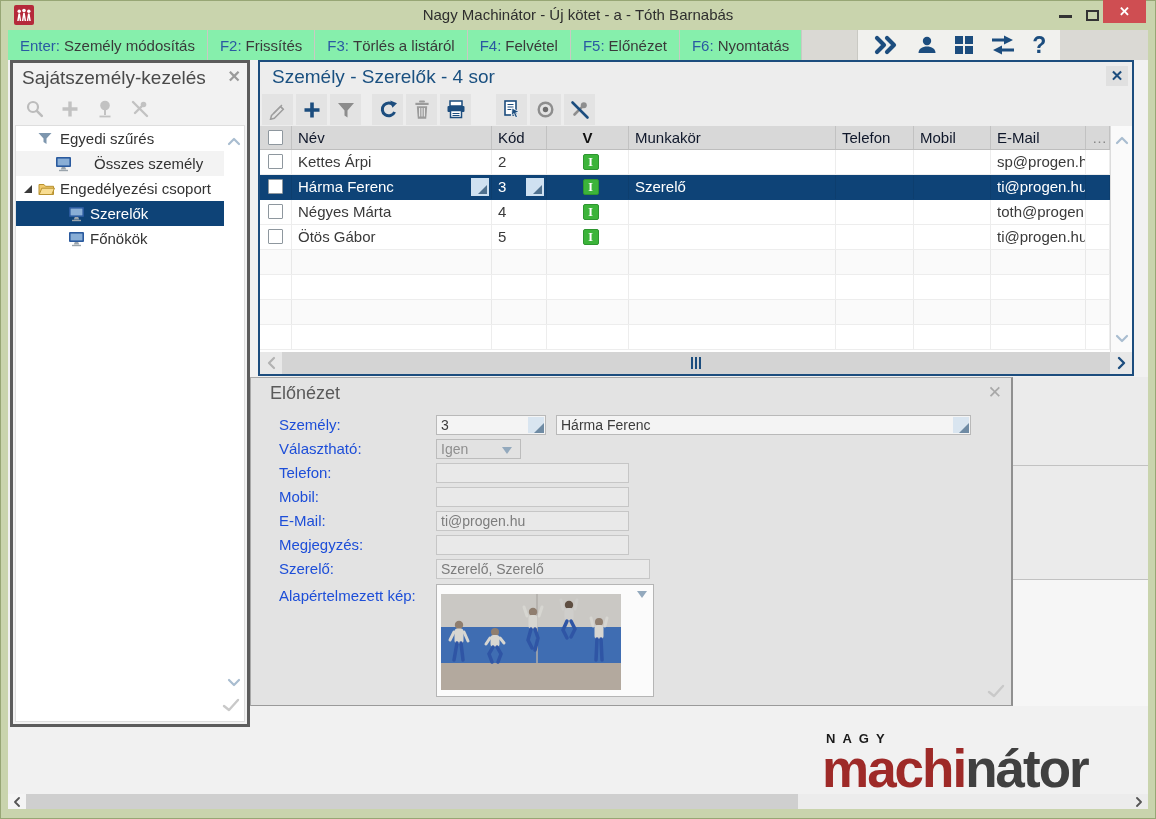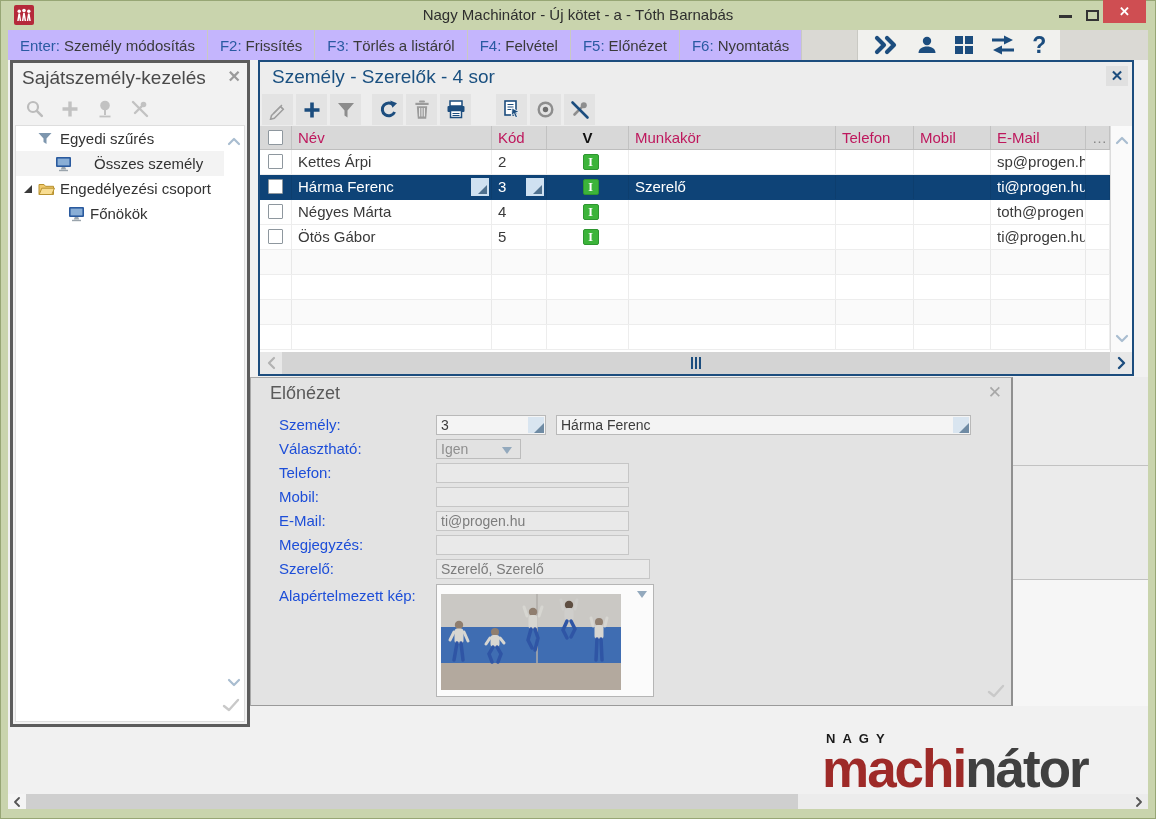--- a/index.html
+++ b/index.html
@@ -18,21 +18,21 @@
   .btn-max { position:absolute; right:57px; top:10px; width:13px; height:11px;
              border:2px solid #333; background:transparent; }
   .btn-close { position:absolute; right:10px; top:0; width:43px; height:23px;
                background:#cf4e52; color:#fff; font-weight:bold; font-size:13px;
                display:flex; align-items:center; justify-content:center; }
 
   
   .fnbar { position:absolute; left:8px; top:30px; width:1140px; height:30px;
            background:#f1f1ee; display:flex; }
   .fn-btn { height:100%; padding:0 12px; display:flex; align-items:center;
-            border-right:1px solid #c9c9c3; background:#c4b5fd; white-space:nowrap;
+            border-right:1px solid #c9c9c3; background:#86efac; white-space:nowrap;
             font-size:15px; }
   .fn-btn .key { color:#2a5aa2; margin-right:4px; }
   .fn-btn .lbl { color:#3a3a3a; }
   .fn-gap { width:56px; height:100%; background:#dad9d4; border-right:1px solid #c9c9c3; }
   .fn-icons { height:100%; display:flex; align-items:center; gap:16px; padding:0 14px;
               background:#f1f1ee; }
   .fn-icons .tb-icon { display:flex; align-items:center; justify-content:center; cursor:default; }
   .fn-rest { flex:1; height:100%; background:#dad9d4; }
   .q { font-size:23px; font-weight:bold; color:#1c4d7e; line-height:1; }
 
@@ -67,21 +67,21 @@
   .main-close { position:absolute; right:4px; top:4px; width:22px; height:20px;
                 background:#e0e0e0; color:#1c4d7e; font-weight:bold; font-size:15px;
                 display:flex; align-items:center; justify-content:center; }
   .main-tools { position:absolute; left:2px; top:31px; height:33px; display:flex; align-items:center; }
   .tool-tile { width:31px; height:31px; background:#e3e3e3; margin-right:3px;
                display:flex; align-items:center; justify-content:center; }
   .tool-tile.gap8 { margin-left:8px; } .tool-tile.gap22 { margin-left:22px; }
 
   .table { position:absolute; left:0; top:64px; width:850px; height:226px; background:#fff; }
   .thead { display:flex; height:24px; background:#d8d8d8; border-bottom:1px solid #bdbdbd; }
-  .th { font-size:15px; color:#be185d; line-height:23px; padding-left:6px;
+  .th { font-size:15px; color:#0f172a; line-height:23px; padding-left:6px;
         border-right:1px solid #c2c2c2; overflow:hidden; white-space:nowrap; flex:none; }
   .th.center { text-align:center; padding-left:0; font-weight:bold; color:#111; }
   .th.dots { color:#888; }
   .tr { display:flex; height:25px; border-bottom:1px solid #ededed; background:#fff; }
   .tr.alt { background:#fafafa; }
   .tr.sel { background:#0e4377; border-bottom-color:#0e4377; color:#fff; }
   .td { font-size:15px; color:#3a3a3a; line-height:24px; padding-left:6px;
         border-right:1px solid rgba(0,0,0,0.07); overflow:hidden; white-space:nowrap;
         flex:none; position:relative; }
   .tr.sel .td { color:#fff; }
@@ -313,20 +313,32 @@
               <span class="exp-slot">
                 <span class="expander"></span>
               </span>
               <span class="tree-ic">
                 <svg width="17" height="14" viewBox="0 0 17 14">
                   <path d="M1 2.5 h5 l1.5 1.8 H15.5 V12.5 H1 z" fill="#f0c96c" stroke="#b8922f" stroke-width="1"></path>
                   <path d="M1.2 12.5 L3.8 6.2 H16.5 L13.8 12.5 z" fill="#f8dd92" stroke="#b8922f" stroke-width="1"></path>
                 </svg>
               </span>
               <span>Engedélyezési csoport</span>
+            </div>
+            <div class="tree-row selected" style="padding-left: 38px;">
+              <span class="exp-slot"></span>
+              <span class="tree-ic">
+                <svg width="17" height="16" viewBox="0 0 17 16">
+                  <rect x="1" y="1" width="15" height="10" rx="1" fill="#2a5a9e"></rect>
+                  <rect x="2.6" y="2.6" width="11.8" height="6.8" fill="#89aed6"></rect>
+                  <path d="M6.8 11 h3.4 l1 2.6 h-5.4 z" fill="#9aa4ac"></path>
+                  <rect x="4" y="13.8" width="9" height="1.4" fill="#9aa4ac"></rect>
+                </svg>
+              </span>
+              <span>Szerelők</span>
             </div>
             <div class="tree-row" style="padding-left: 38px;">
               <span class="exp-slot"></span>
               <span class="tree-ic">
                 <svg width="17" height="16" viewBox="0 0 17 16">
                   <rect x="1" y="1" width="15" height="10" rx="1" fill="#2a5a9e"></rect>
                   <rect x="2.6" y="2.6" width="11.8" height="6.8" fill="#89aed6"></rect>
                   <path d="M6.8 11 h3.4 l1 2.6 h-5.4 z" fill="#9aa4ac"></path>
                   <rect x="4" y="13.8" width="9" height="1.4" fill="#9aa4ac"></rect>
                 </svg>

